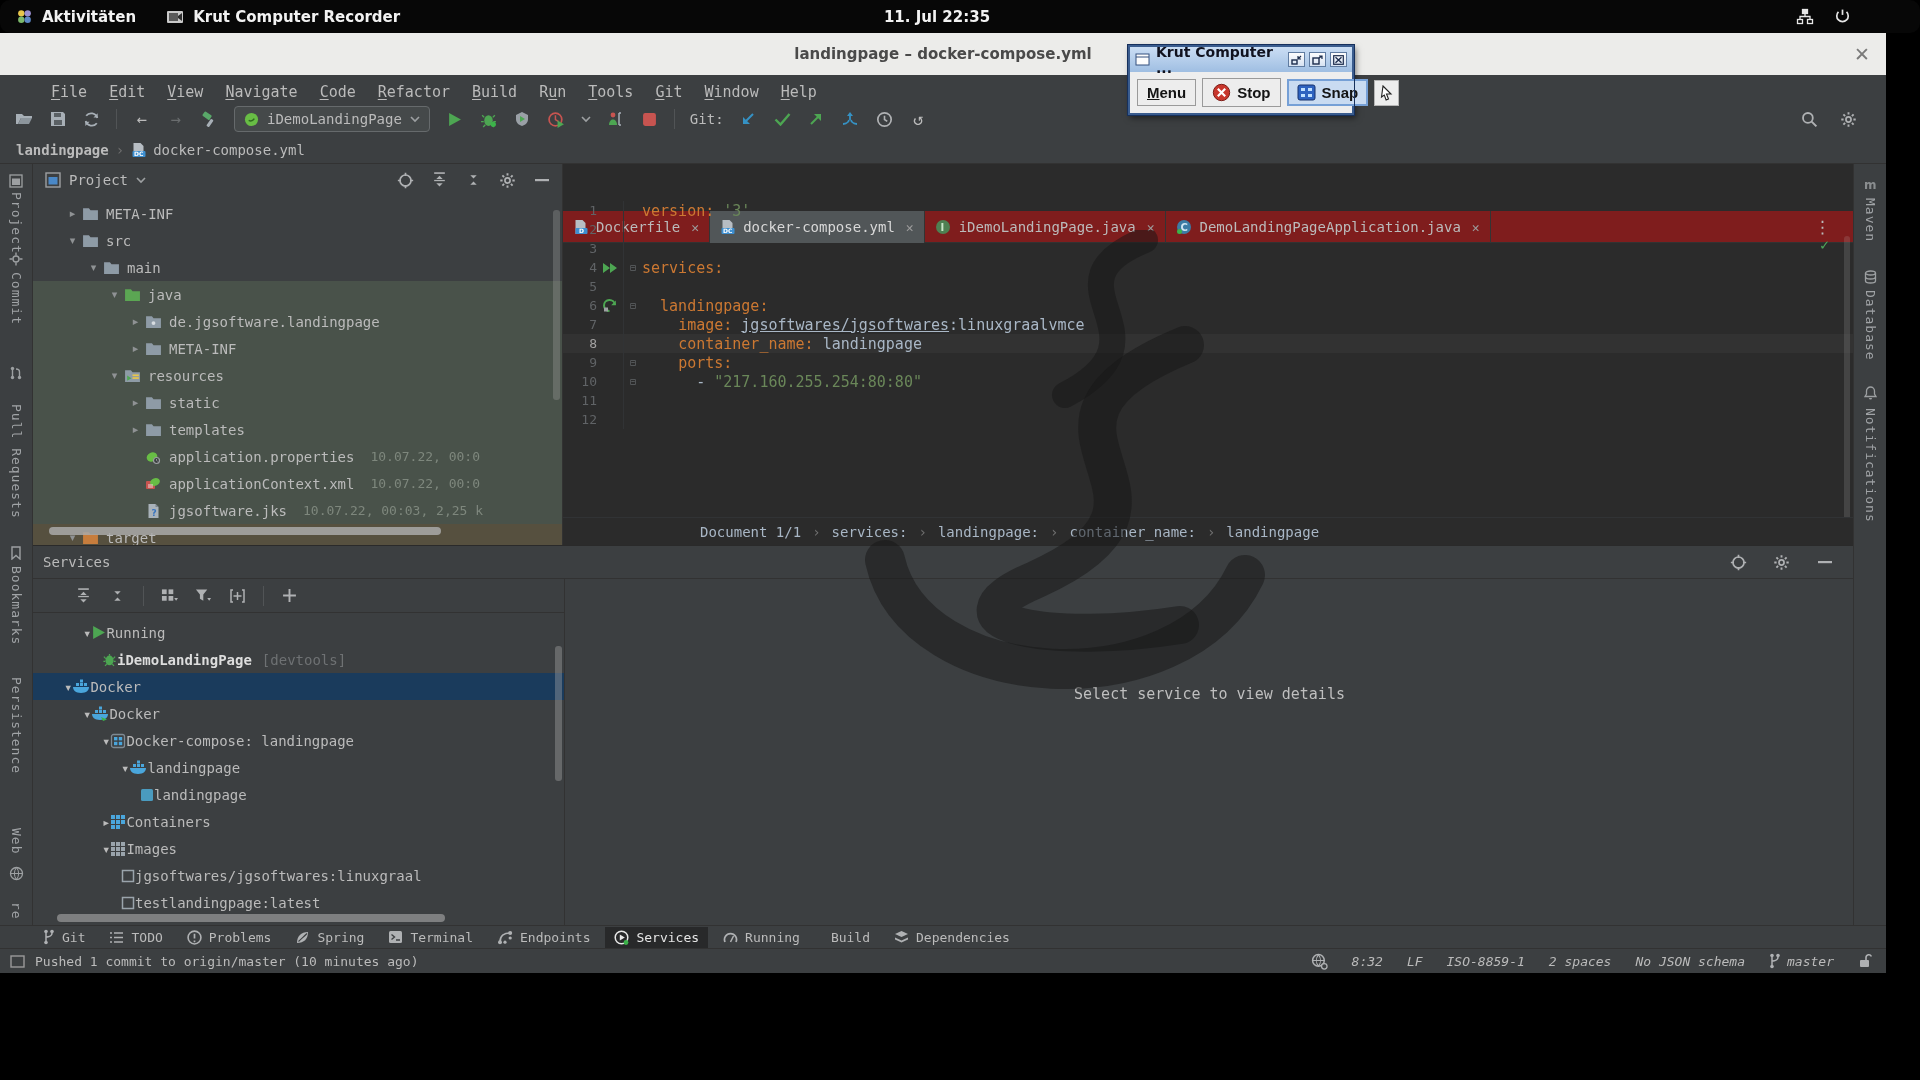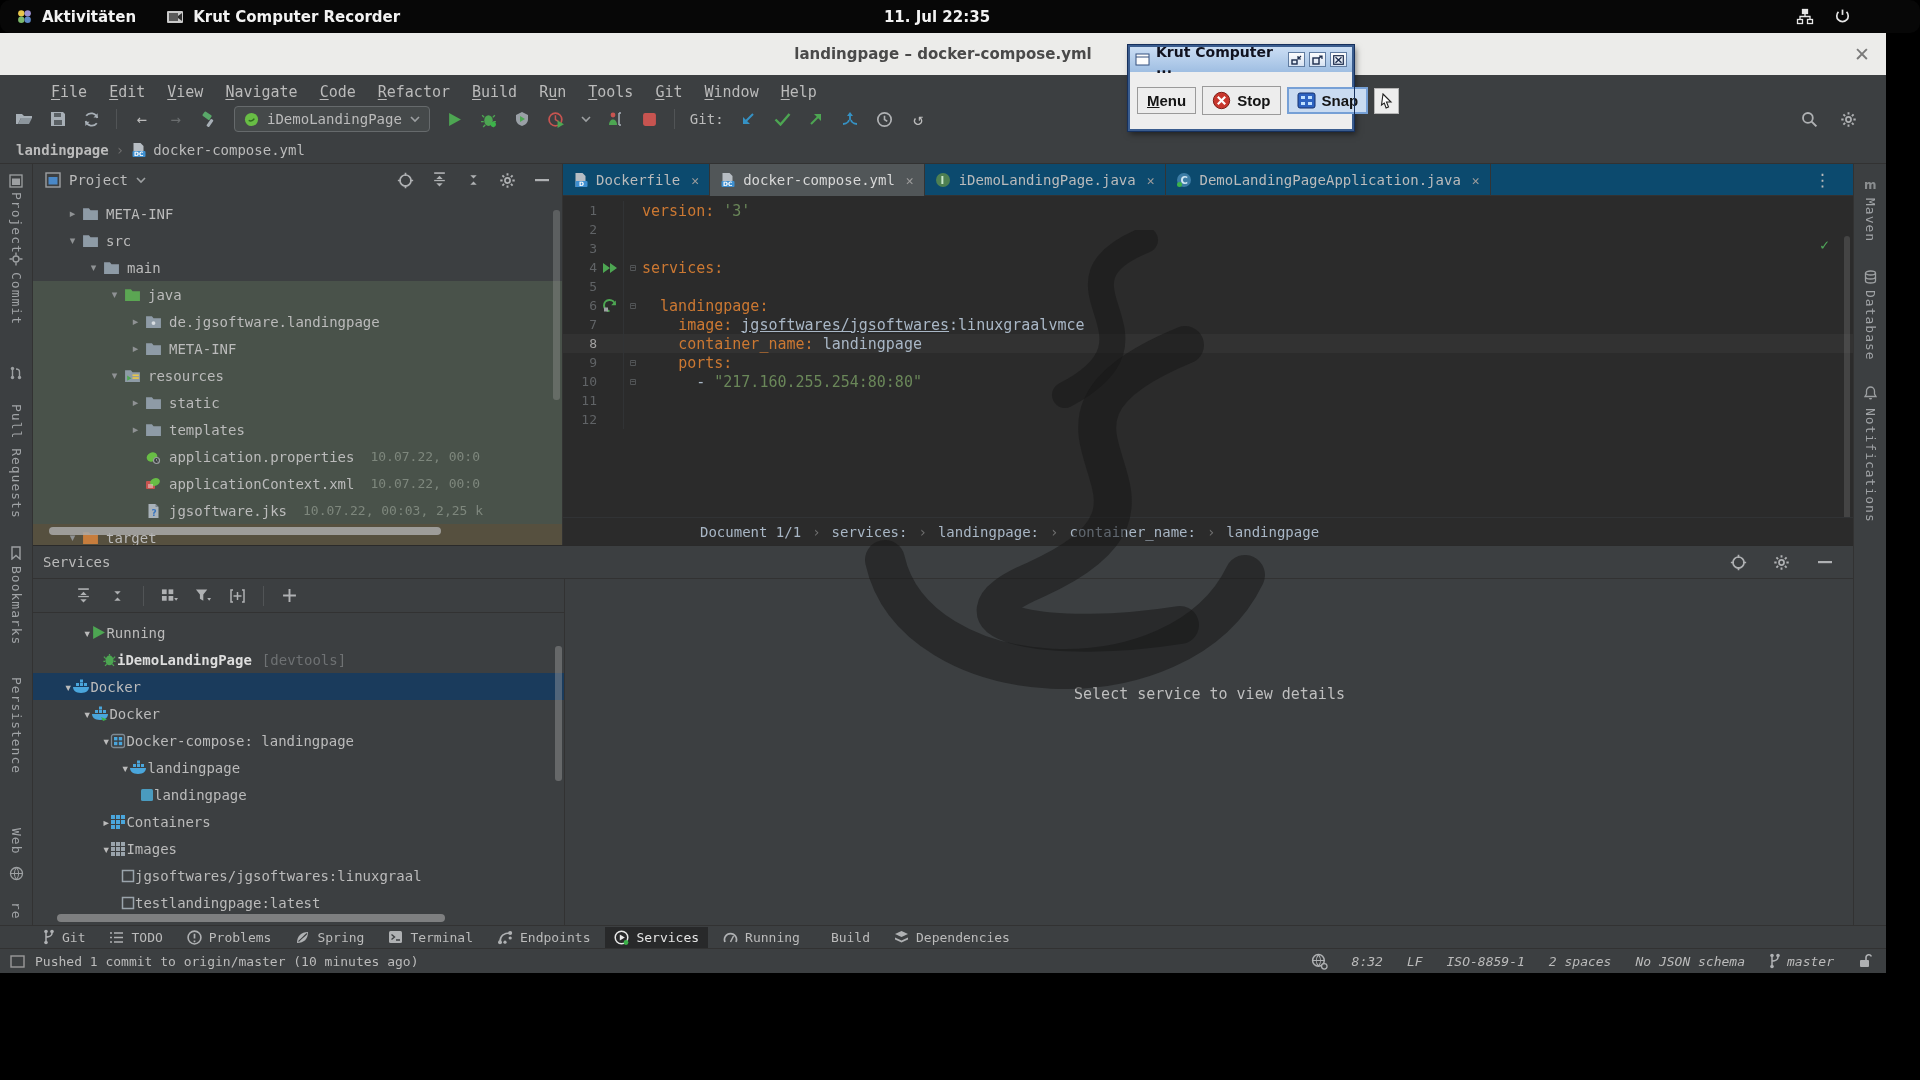--- a/index.html
+++ b/index.html
@@ -18,21 +18,21 @@
 
   
   .krut { position:absolute; left:1128px; top:45px; width:226px; z-index:40;
           border:2px solid #3A5C8E; outline:1px solid #16305C; background:#EEEEEE;
           font-family:"DejaVu Sans", sans-serif; box-shadow:2px 3px 6px rgba(0,0,0,.5); }
   .krut-title { height:25px; background:linear-gradient(#CBDEF4,#9FBEE2); display:flex; align-items:center;
                 gap:6px; padding:0 5px; font-weight:bold; font-size:14px; color:#10121F; }
   .krut-controls { margin-left:auto; display:flex; gap:4px; }
   .kctl { width:17px; height:15px; border:1px solid #5F7BA0; background:linear-gradient(#FDFDFD,#D6E2F2);
           display:flex; align-items:center; justify-content:center; font-size:10px; color:#14233C; font-weight:bold; }
-  .krut-toolbar { display:flex; align-items:center; gap:6px; padding:14px 7px; background:#EEEEEE; }
+  .krut-toolbar { display:flex; align-items:center; gap:6px; padding:6px 7px; background:#EEEEEE; }
   .kbtn { display:flex; align-items:center; gap:6px; padding:4px 9px; border:1px solid #9A9A9A;
           background:#EDEDED; font-weight:bold; font-size:15px; color:#141414; cursor:pointer; }
   .kbtn.pressed { background:#C9DBF1; border:2px solid #76A0D6; padding:3px 8px; }
   .kbtn.cursorbtn { padding:4px 5px; border-color:#B5B5B5; }
 
   
   .ide { position:absolute; left:0; top:33px; width:1886px; height:940px; background:#3C3F41;
          color:#BBBBBB; font-size:14px; }
   .titlebar { position:absolute; left:0; top:0; width:100%; height:42px; background:#ECECEA;
               display:flex; align-items:center; justify-content:center;
@@ -81,21 +81,21 @@
   .trow .ticon { width:18px; height:18px; margin-right:7px; flex:none; display:inline-flex; align-items:center; justify-content:center; }
   .trow.tint { background:#49524A; }
   .trow.targetrow { background:#56503F; }
   .tmeta { color:#7E877D; margin-left:16px; font-size:13px; }
   .tbold { font-weight:bold; color:#DDDDDD; }
   .proj-vscroll { position:absolute; right:2px; top:46px; width:7px; height:190px; background:rgba(170,170,170,.30); border-radius:3px; }
   .proj-hscroll { position:absolute; left:16px; top:363px; width:392px; height:8px; background:#A9A9A9; opacity:.85; border-radius:4px; z-index:6; }
 
   
   .editor-panel { position:absolute; left:563px; top:131px; width:1290px; height:381px; background:#2B2B2B; }
-  .tabbar { position:relative; height:32px; background:#0c4a6e; display:flex; border-bottom:1px solid #323232; }
+  .tabbar { position:relative; height:32px; background:#7f1d1d; display:flex; border-bottom:1px solid #323232;margin-top:47px; }
   .tab { height:32px; display:flex; align-items:center; gap:8px; padding:0 10px; border-right:1px solid #343434;
          cursor:pointer; color:#BBBBBB; }
   .tab.active { background:#515658; color:#D8D8D8; }
   .tab .x { color:#9C9C9C; margin-left:3px; font-size:13px; }
   .kebab { position:absolute; right:22px; top:0; height:32px; display:flex; align-items:center; font-size:17px;
            color:#BBBBBB; cursor:pointer; }
   .editor-body { position:absolute; left:0; top:32px; right:0; bottom:28px; font-size:15px; overflow:hidden; }
   .code { position:absolute; left:0; top:5px; right:0; }
   .eline { position:relative; height:19px; display:flex; align-items:center; }
   .eline.current { background:#323232; }

